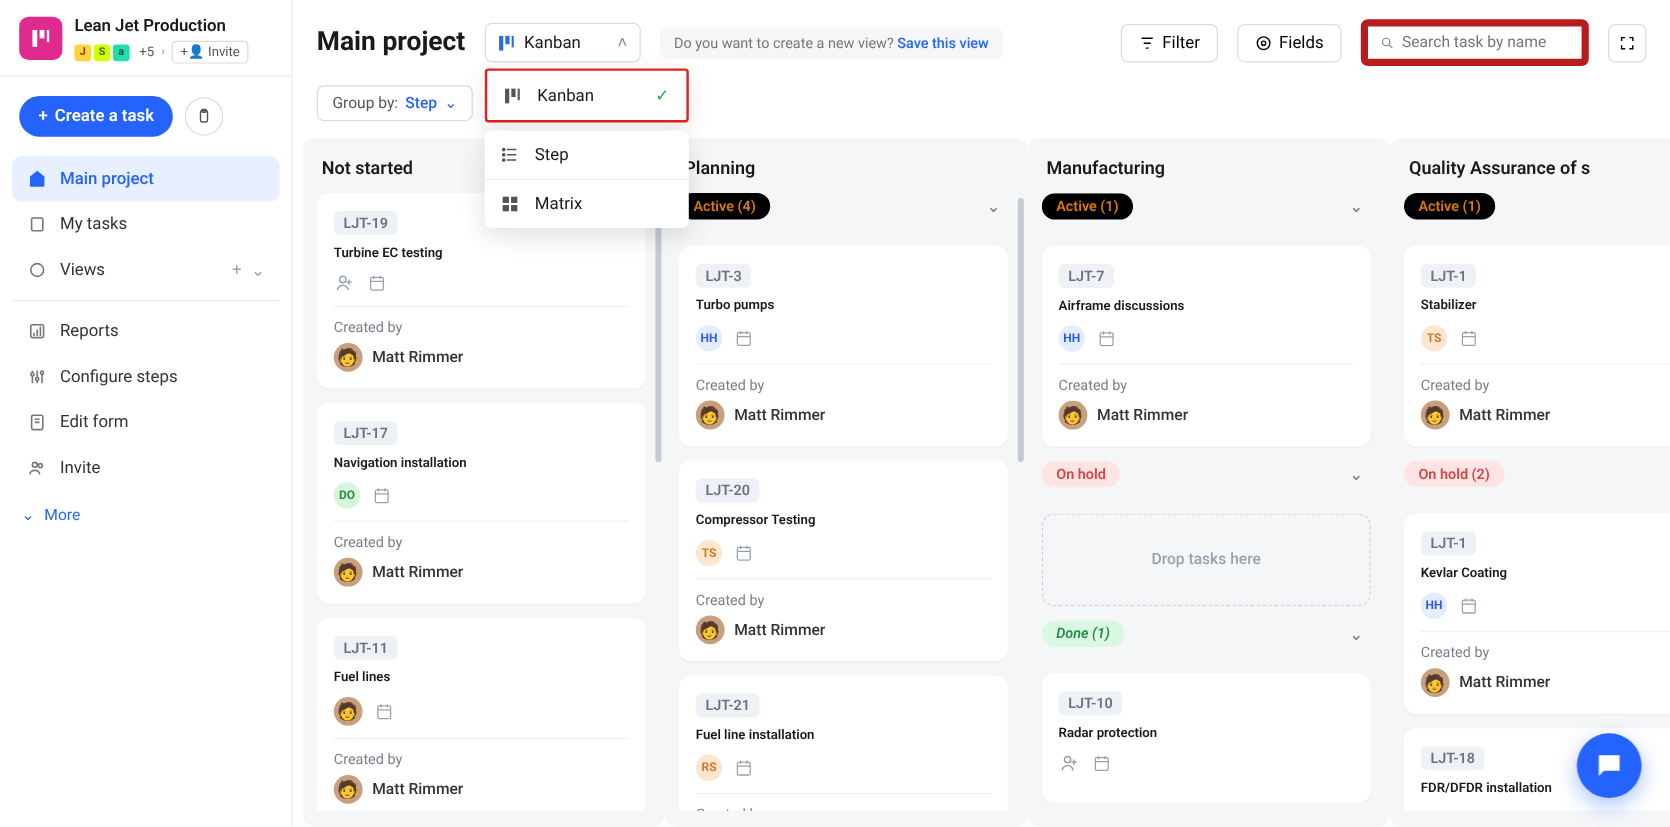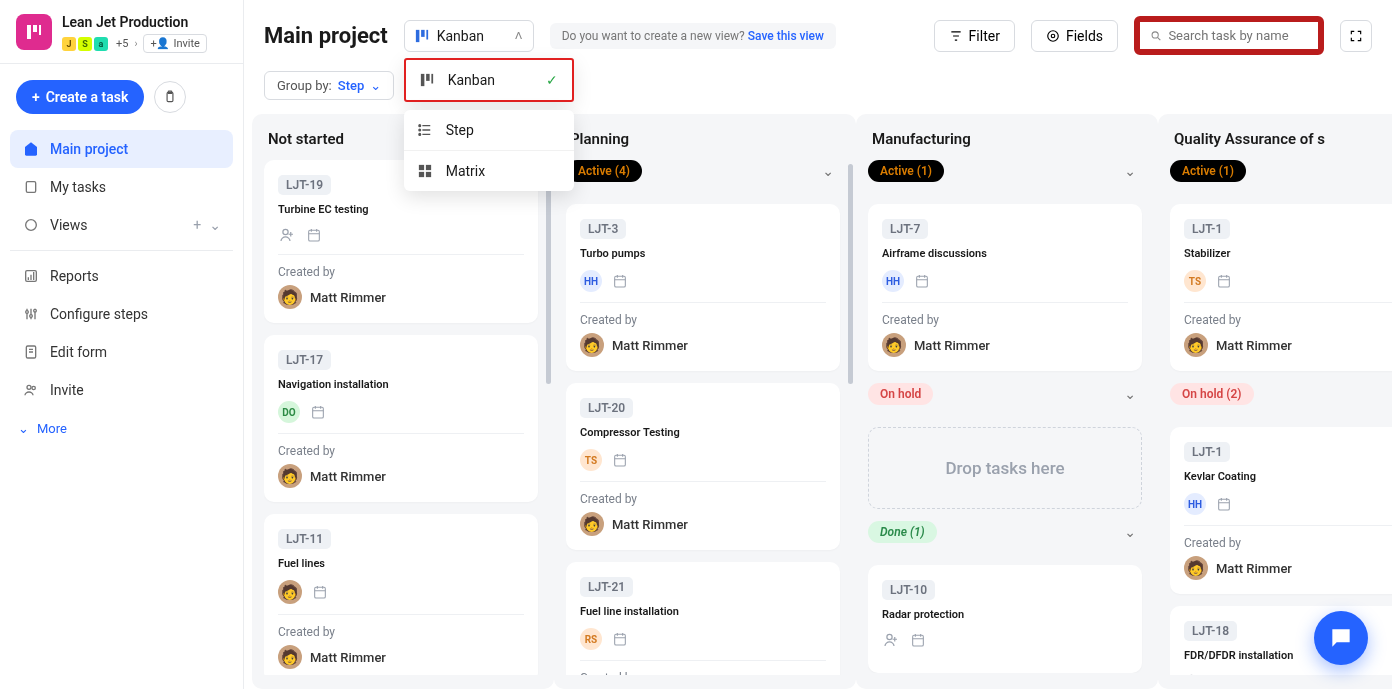--- a/index.html
+++ b/index.html
@@ -81,21 +81,21 @@
 .hh { background: #e4ecff; color: #2d5ce0; }
 .ts { background: #ffe6d0; color: #d37a21; }
 .do { background: #d5f6db; color: #2c8a44; }
 .rs { background: #ffe6d0; color: #d37a21; }
 .img-av { width: 24px; height: 24px; border-radius: 50%; background: #c8a07d; display: inline-flex; align-items: center; justify-content: center; font-size: 14px; }
 .assign-icon { color: #9aa1ad; font-size: 16px; }
 .date-icon { color: #9aa1ad; font-size: 14px; }
 .card-sep { border: none; border-top: 1px solid #eef0f3; margin: 4px 0 10px 0; }
 .created-lbl { font-size: 12px; color: #7a808b; margin-bottom: 6px; }
 .creator-row { display: flex; align-items: center; gap: 8px; font-size: 13px; font-weight: 500; color: #333; }
-.drop-zone { border: 1.5px dashed #cfd4dc; border-radius: 10px; padding: 30px 0; text-align: center; color: #9aa1ad; font-size: 17px; font-weight: 500; }
+.drop-zone { border: 1.5px dashed #cfd4dc; border-radius: 10px; padding: 30px 0; text-align: center; color: #9aa1ad; font-size: 13px; font-weight: 500; }
 
 .col-scroll-ind { position:absolute; right:3px; top:50px; width:5px; height:220px; background:#c5cad3; border-radius:3px; }
 
 .chat-fab { position: fixed; bottom: 24px; right: 24px; width: 54px; height: 54px; border-radius: 50%; background: #2563ff; display: flex; align-items: center; justify-content: center; color: #fff; box-shadow: 0 6px 18px rgba(37,99,255,.4); cursor: pointer; }
 
 svg { display: block; }
 </style>
 </head>
 <body>
 

